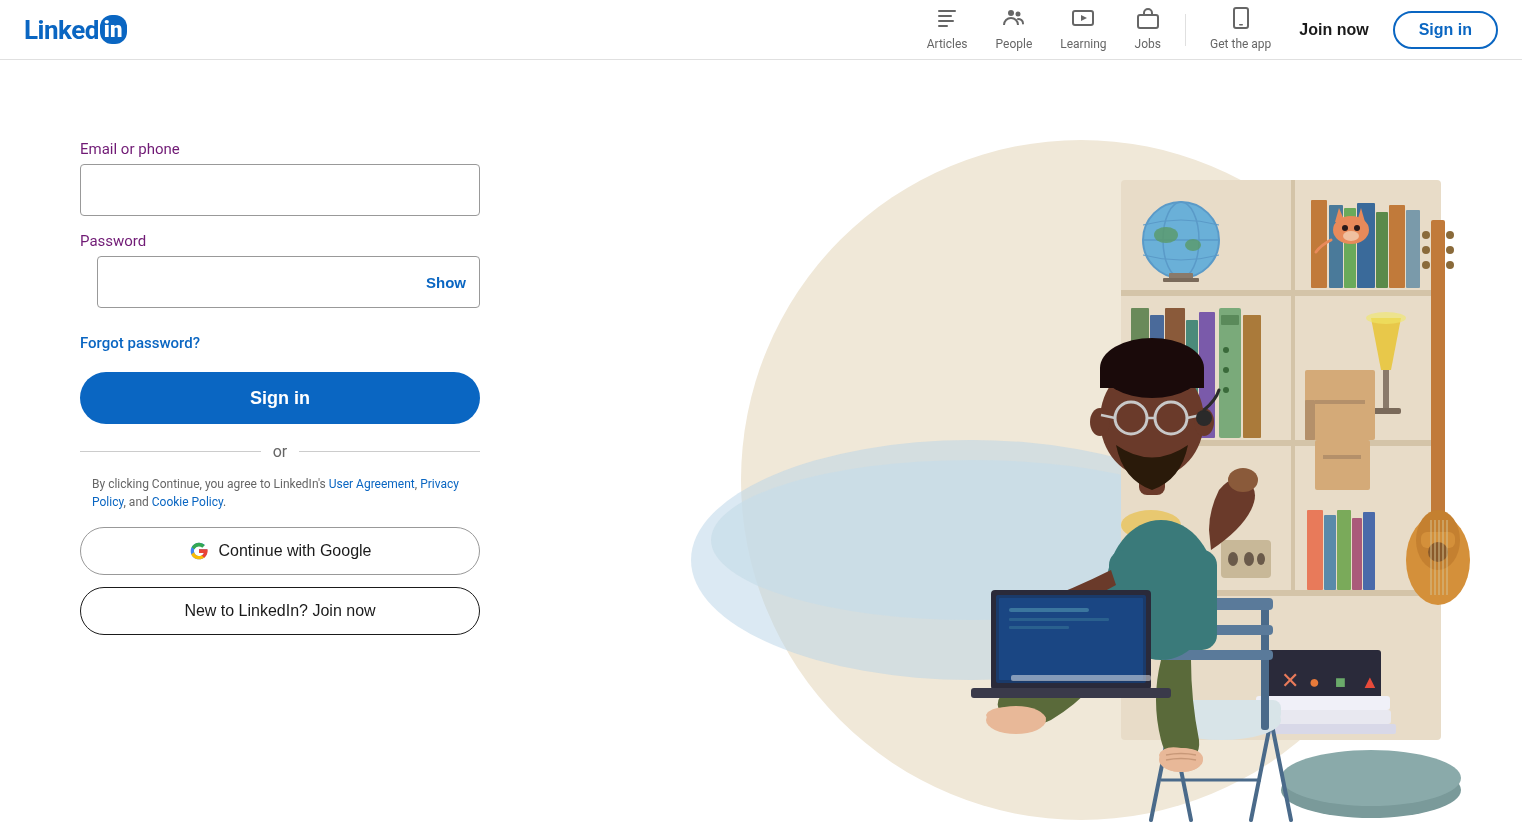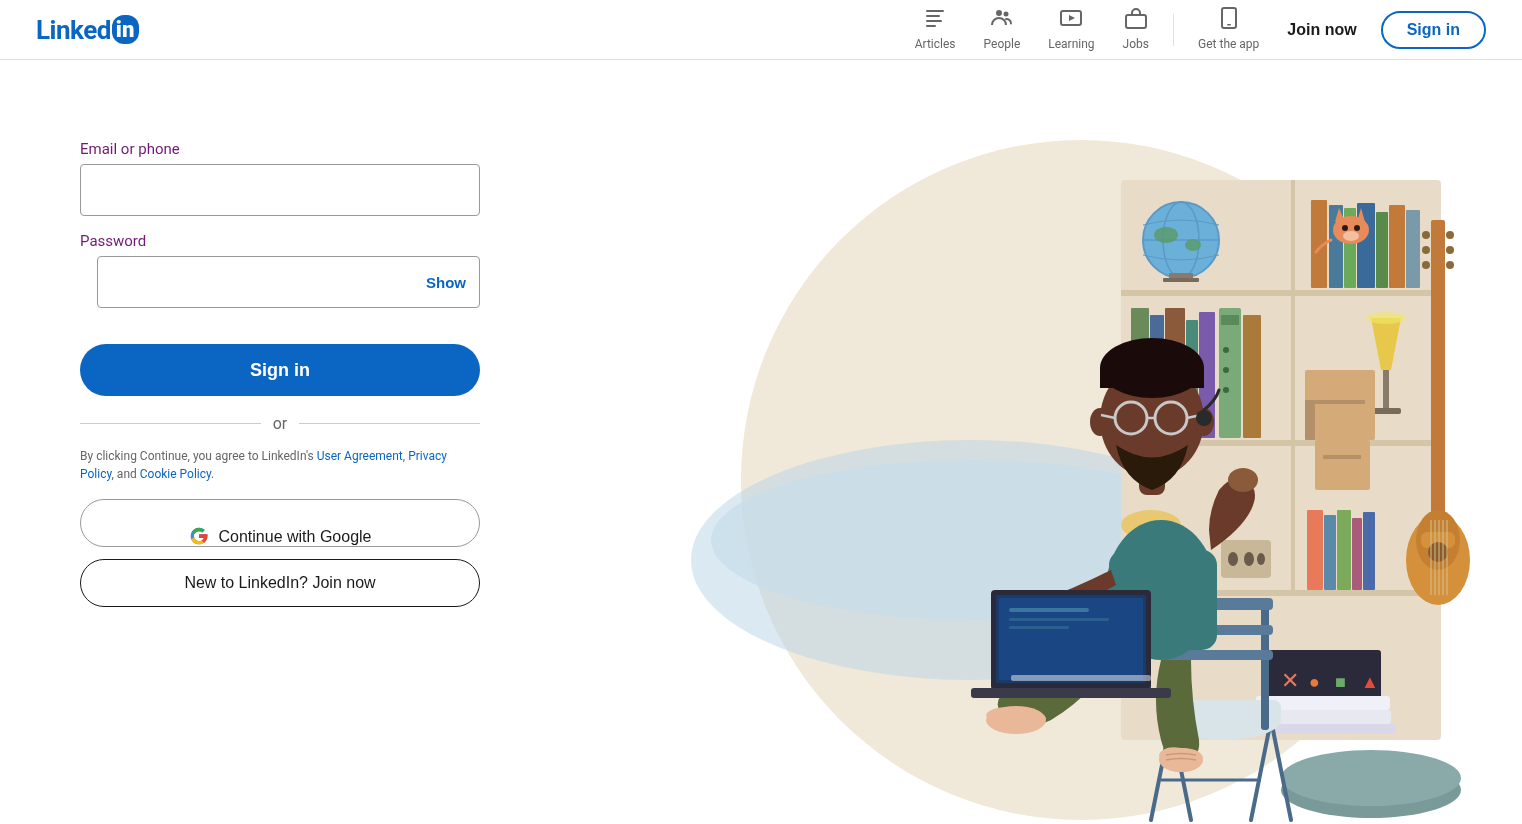--- a/index.html
+++ b/index.html
@@ -8,21 +8,21 @@
       background: #fff;
       color: #1a1a1a;
       min-height: 824px;
       overflow-x: hidden;
     }
 
     
     header {
       display: flex;
       align-items: center;
-      padding: 0 36px;
+      padding: 0 24px;
       height: 60px;
       border-bottom: 1px solid #e0e0e0;
       background: #fff;
       position: sticky;
       top: 0;
       z-index: 100;
     }
     .logo-wrap {
       display: flex;
       align-items: center;
@@ -205,39 +205,40 @@
       font-size: 16px;
       color: #666;
     }
 
     .legal-text {
       font-size: 12px;
       color: #666;
       max-width: 400px;
       line-height: 1.5;
       margin-bottom: 16px;
+      margin-left: 12px;
     }
     .legal-link {
       color: #0a66c2;
       text-decoration: none;
       cursor: pointer;
     }
 
     .btn-google {
       width: 400px;
       height: 48px;
       background: #fff;
       border: 1.5px solid #999;
       border-radius: 28px;
       font-size: 16px;
       font-weight: 500;
       color: #1a1a1a;
       cursor: pointer;
       display: flex;
-      align-items: flex-end;
+      align-items: center;
       justify-content: center;
       gap: 10px;
       margin-bottom: 12px;
       transition: background 0.15s, border-color 0.15s;
     }
 
     .google-icon {
       width: 20px;
       height: 20px;
       flex-shrink: 0;
@@ -345,20 +346,21 @@
     </div>
 
     <div class="form-group">
       <label class="form-label">Password</label>
       <div class="password-wrap">
         <input class="form-input" type="password" style="">
         <button class="show-btn">Show</button>
       </div>
     </div>
 
+    <a class="forgot-link" href="#">Forgot password?</a>
 
     <button class="btn-signin-main">Sign in</button>
 
     <div class="or-divider">
       <div class="or-line"></div>
       <span class="or-text">or</span>
       <div class="or-line"></div>
     </div>
 
     <p class="legal-text">

